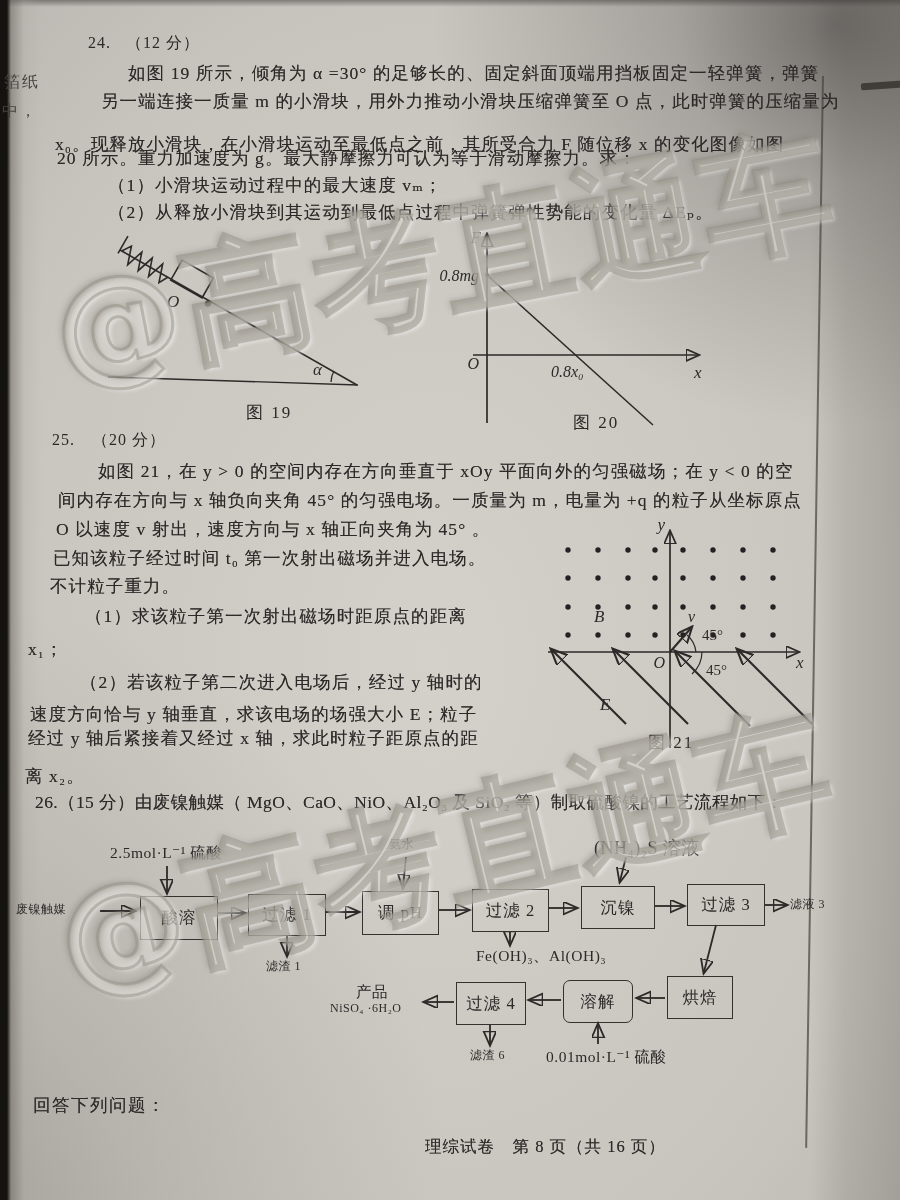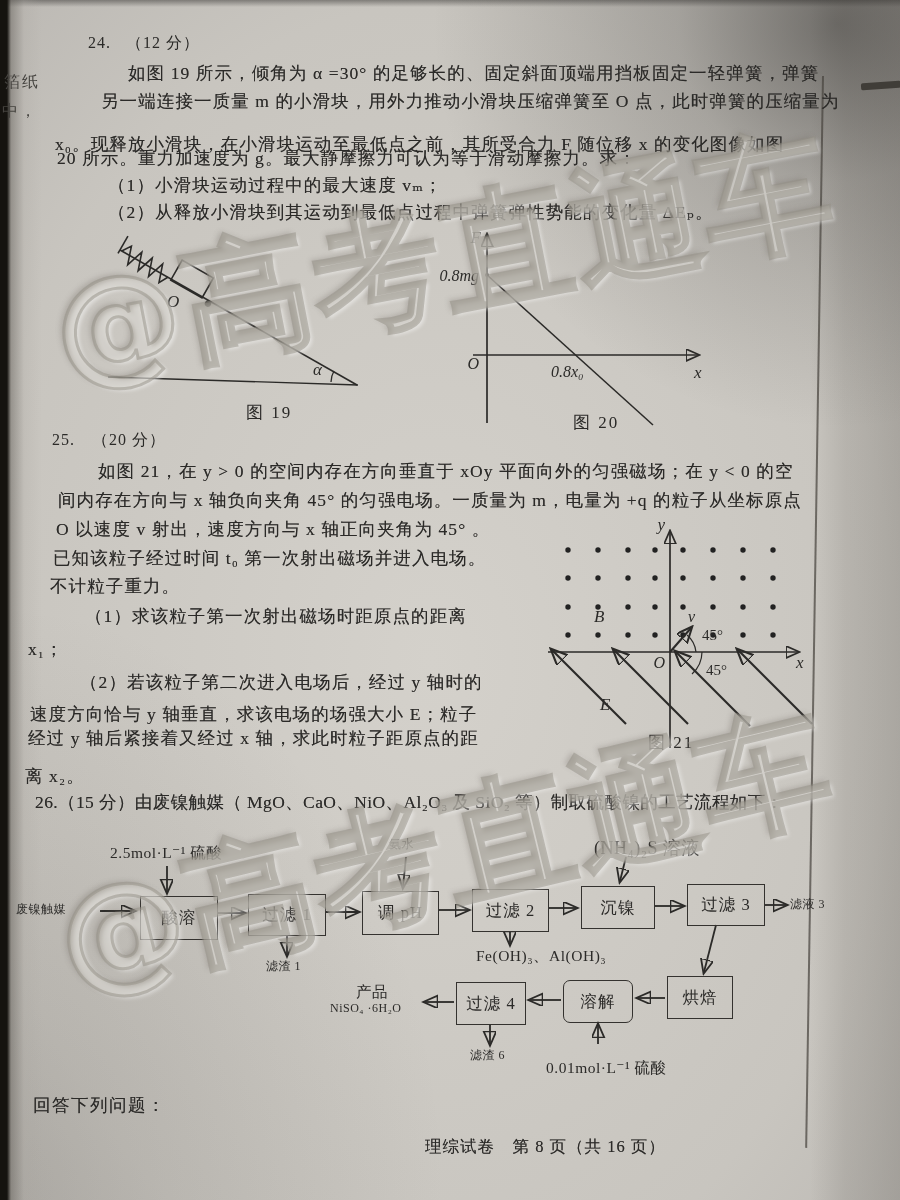--- a/index.html
+++ b/index.html
@@ -221,20 +221,20 @@
   <div class="flowlabel" style="left:16px;top:71px;">废镍触媒</div>
   <div class="flowlabel" style="left:110px;top:13px;font-size:15.5px;">2.5mol·L⁻¹ 硫酸</div>
   <div class="flowlabel" style="left:389px;top:6px;">氨水</div>
   <div class="flowlabel" style="left:594px;top:6px;font-size:18px;">(NH₄)₂S 溶液</div>
   <div class="flowlabel" style="left:790px;top:66px;">滤液 3</div>
   <div class="flowlabel" style="left:266px;top:128px;">滤渣 1</div>
   <div class="flowlabel" style="left:476px;top:116px;font-size:15.5px;">Fe(OH)₃、Al(OH)₃</div>
   <div class="flowlabel" style="left:356px;top:152px;font-size:15.5px;">产品</div>
   <div class="flowlabel" style="left:330px;top:171px;">NiSO₄ ·6H₂O</div>
   <div class="flowlabel" style="left:470px;top:217px;">滤渣 6</div>
-  <div class="flowlabel" style="left:546px;top:228px;font-size:15.5px;">0.01mol·L⁻¹ 硫酸</div>
+  <div class="flowlabel" style="left:546px;top:217px;font-size:15.5px;">0.01mol·L⁻¹ 硫酸</div>
 </div>
 
 <div class="tline" style="left:33px;top:1093px;letter-spacing:1.5px;">回答下列问题：</div>
 <div class="tline" style="left:425px;top:1136px;font-size:16.5px;letter-spacing:1px;">理综试卷　第 8 页（共 16 页）</div>
 
 <div class="watermark" style="left:55px;top:250px;transform:rotate(-11deg);">@高考直通车</div>
 <div class="watermark" style="left:60px;top:860px;transform:rotate(-13.5deg);">@高考直通车</div>
 
 </body></html>

